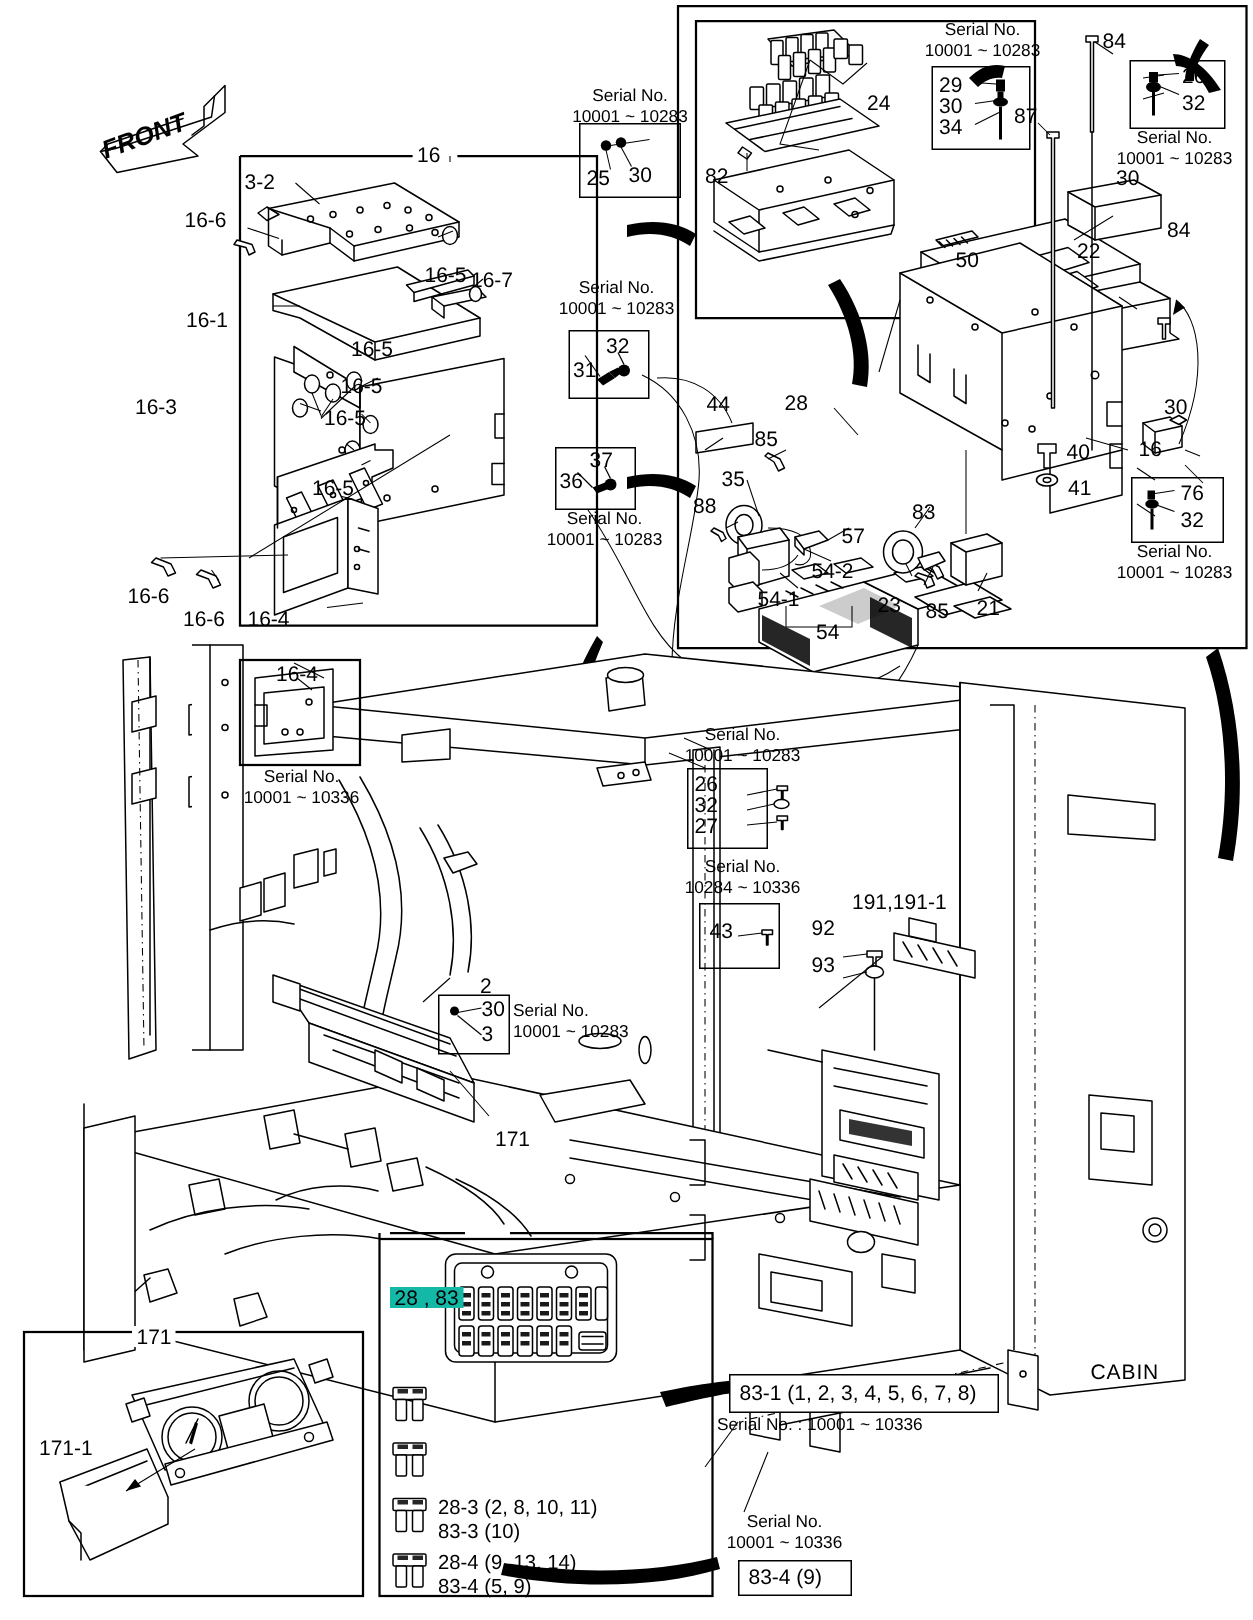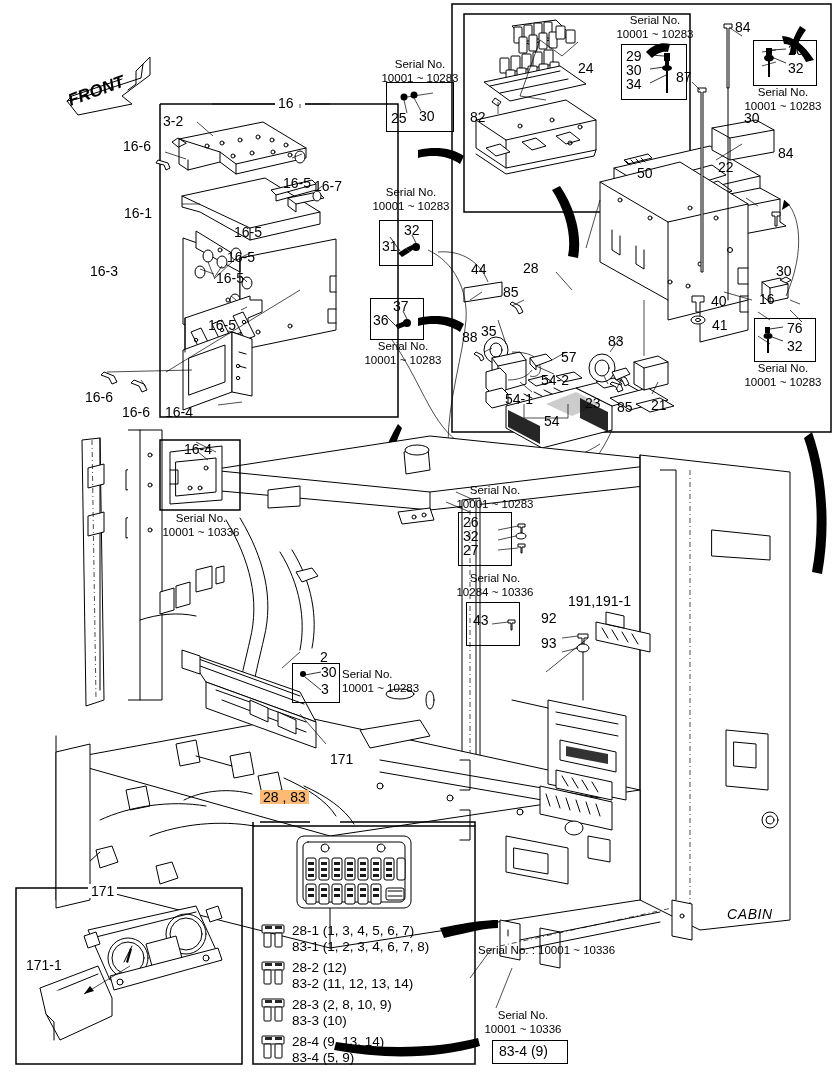--- a/index.html
+++ b/index.html
@@ -6,21 +6,21 @@
   body{width:835px;height:1080px;position:relative;overflow:hidden;
        font-family:"Liberation Sans","DejaVu Sans",sans-serif;color:#000;}
   #root{position:relative;width:835px;height:1080px;}
   svg.layer{position:absolute;left:0;top:0;width:835px;height:1080px;}
   .lbl{position:absolute;white-space:nowrap;line-height:1;}
   .n{font-size:14px;}
   .ser{font-size:11.5px;text-align:center;line-height:1.18;}
   .ser-l{font-size:11.5px;line-height:1.18;}
   .box{position:absolute;border:1.4px solid #000;background:transparent;}
   .legend-row{position:absolute;font-size:13.5px;white-space:nowrap;line-height:1.22;}
-  .cap{position:absolute;font-size:14px;letter-spacing:.6px;font-style:italic;}
+  .cap{position:absolute;font-size:14px;letter-spacing:.6px;}
 </style>
 </head>
 <body>
 
 <div id="root">
 
   <svg class="layer" viewBox="0 0 835 1080">
     <defs>
       <style>
         .s{fill:none;stroke:#000;stroke-width:1;stroke-linejoin:round;stroke-linecap:round;}
@@ -608,21 +608,21 @@
   <div class="lbl n" style="left:718px;top:160px">22</div>
   <div class="lbl n" style="left:778px;top:146px">84</div>
   <div class="lbl n" style="left:637px;top:166px">50</div>
   <div class="lbl n" style="left:776px;top:264px">30</div>
   <div class="lbl n" style="left:711px;top:294px">40</div>
   <div class="lbl n" style="left:712px;top:318px">41</div>
   <div class="lbl n" style="left:759px;top:292px">16</div>
   <div class="lbl n" style="left:471px;top:262px">44</div>
   <div class="lbl n" style="left:523px;top:261px">28</div>
   <div class="lbl n" style="left:503px;top:285px">85</div>
-  <div class="lbl n" style="left:481px;top:324px">35</div>
+  <div class="lbl n" style="left:481px;top:312px">35</div>
   <div class="lbl n" style="left:462px;top:330px">88</div>
   <div class="lbl n" style="left:608px;top:334px">83</div>
   <div class="lbl n" style="left:561px;top:350px">57</div>
   <div class="lbl n" style="left:541px;top:373px">54-2</div>
   <div class="lbl n" style="left:505px;top:392px">54-1</div>
   <div class="lbl n" style="left:544px;top:414px">54</div>
   <div class="lbl n" style="left:585px;top:396px">23</div>
   <div class="lbl n" style="left:617px;top:400px">85</div>
   <div class="lbl n" style="left:651px;top:398px">21</div>
 
@@ -764,39 +764,34 @@
 
   <div class="lbl n" style="left:184px;top:442px">16-4</div>
   <div class="lbl ser" style="left:142px;top:512px;width:118px">
     <div>Serial No.</div>
     <div>10001 ~ 10336</div>
   </div>
 
   <div class="lbl n" style="left:88px;top:884px;background:#fff;padding:0 3px">171</div>
   <div class="lbl n" style="left:26px;top:958px">171-1</div>
 
-  <div class="lbl n" style="left:260px;top:790px;background:#fdba74;padding:0 3px">28 , 83</div>
-
-  <div class="legend-row" style="left:292px;top:923px">
-    <div>28-1  (1, 3, 4, 5, 6, 7)</div>
-    <div>83-1  (1, 2, 3, 4, 6, 7, 8)</div>
-  </div>
-  <div class="legend-row" style="left:292px;top:960px">
-    <div>28-2  (12)</div>
-    <div>83-2  (11, 12, 13, 14)</div>
-  </div>
+  <div class="lbl n" style="left:260px;top:858px;background:#14b8a6;padding:0 3px">28 , 83</div>
+
   <div class="legend-row" style="left:292px;top:997px">
-    <div>28-3  (2, 8, 10, 9)</div>
+    <div>28-3  (2, 8, 10, 11)</div>
     <div>83-3  (10)</div>
   </div>
   <div class="legend-row" style="left:292px;top:1034px">
     <div>28-4  (9, 13, 14)</div>
     <div>83-4  (5, 9)</div>
   </div>
 
+  <div class="box" style="left:486px;top:916px;width:178px;height:24px;background:#fff">
+    <span class="lbl n" style="left:6px;top:4px">83-1  (1, 2, 3, 4, 5, 6, 7, 8)</span>
+  </div>
   <div class="lbl ser-l" style="left:478px;top:944px">Serial No. : 10001 ~ 10336</div>
 
   <div class="lbl ser" style="left:464px;top:1009px;width:118px">
     <div>Serial No.</div>
     <div>10001 ~ 10336</div>
   </div>
   <div class="box" style="left:492px;top:1040px;width:74px;height:22px;background:#fff">
     <span class="lbl n" style="left:6px;top:3px">83-4  (9)</span>
   </div>
 

